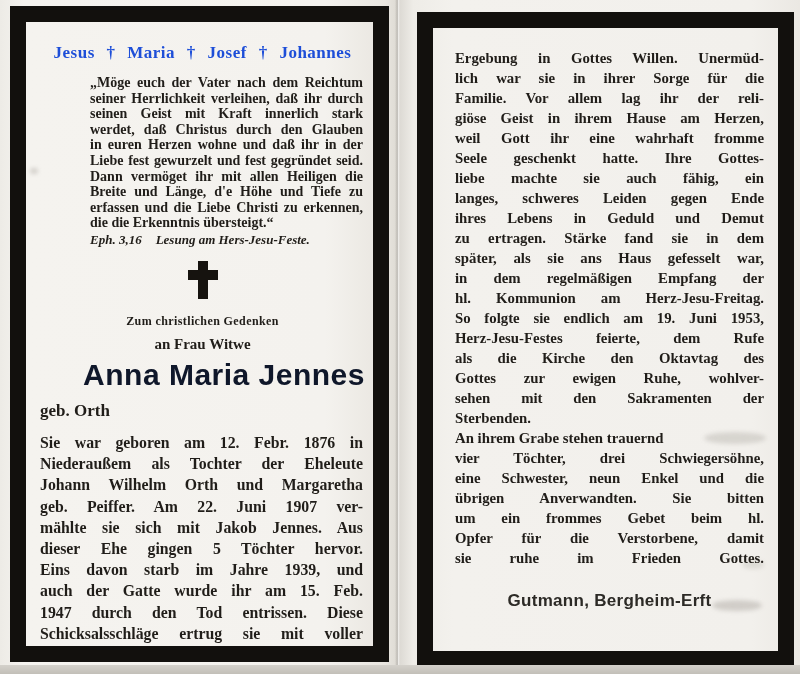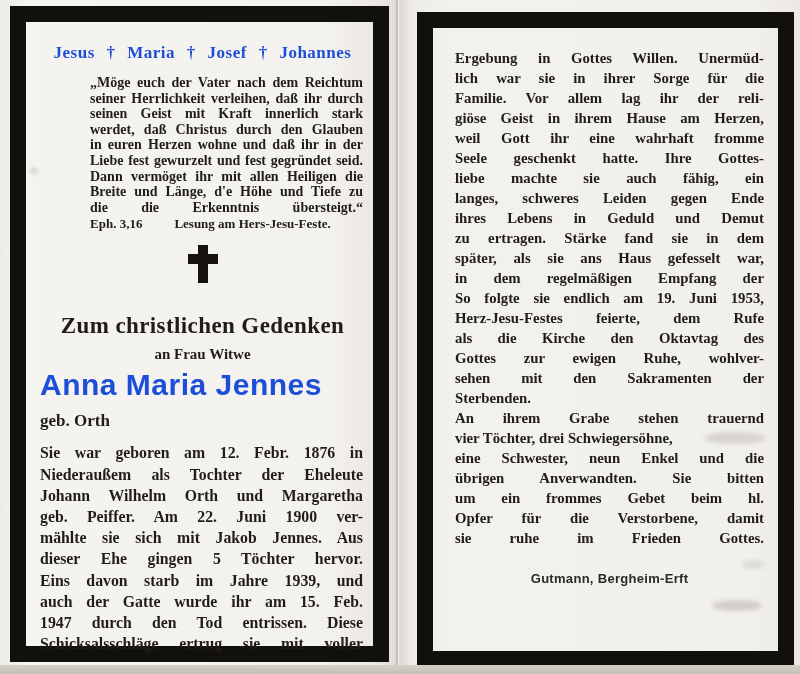--- a/index.html
+++ b/index.html
@@ -34,43 +34,43 @@
   
   .lcontent{position:absolute;left:0;top:0;width:100%;height:100%;padding:0 8px 0 14px;}
   .invocation{
     margin-top:21px;text-align:center;font-size:17px;line-height:19px;
     letter-spacing:.5px;word-spacing:7px;color:#1d4ed8;
   }
   .quote{margin:13px 2px 0 50px;}
   .quote .line{font-size:14px;line-height:15.6px;}
   .jline{text-align:justify;text-align-last:justify;}
   .quote .line:nth-child(10){text-align-last:left;}
-  .ref-row{display:flex;gap:32px;margin:1px 0 0 50px;font-size:13px;}
+  .ref-row{display:flex;gap:14px;margin:1px 0 0 50px;font-size:13px;font-style:italic;}
   .cross{position:relative;width:30px;height:38px;margin:13px auto 0;}
   .cross::before{content:"";position:absolute;left:10px;top:0;width:10px;height:38px;background:#16130f;}
   .cross::after{content:"";position:absolute;left:0;top:9px;width:30px;height:10px;background:#16130f;}
-  .dedication1{margin-top:30px;text-align:center;font-size:23px;letter-spacing:.4px;}
+  .dedication1{margin-top:15px;text-align:center;font-size:12px;letter-spacing:.4px;}
   .dedication2{margin-top:7px;text-align:center;font-size:15px;}
   .deceased-name{
-    margin-top:5px;text-align:left;
+    margin-top:5px;text-align:right;
     font-family:"Liberation Sans",sans-serif;font-weight:700;
-    font-size:30px;letter-spacing:.5px;color:#1d4ed8;
+    font-size:30px;letter-spacing:.5px;color:#0f172a;
   }
   .maiden{margin-top:9px;text-align:left;font-size:17px;}
   .lbody{margin:11px 2px 16px 0;}
   .lbody .line{font-size:15.8px;line-height:21.2px;}
   
   .rcontent{position:absolute;left:0;top:0;width:100%;height:100%;padding:20px 14px 0 22px;}
   .rbody .line{font-size:14.8px;line-height:20px;}
   .rbody .line:nth-child(20){text-align-last:left;}
   .rbody .line:nth-child(27){text-align-last:center;}
   .printer{
     margin-top:23px;text-align:center;
     font-family:"Liberation Sans",sans-serif;font-weight:700;
-    font-size:13px;letter-spacing:.3px;color:#2c2a26;
+    font-size:17px;letter-spacing:.3px;color:#2c2a26;
   }
   
   .smudge{position:absolute;border-radius:50%;filter:blur(2px);background:rgba(110,105,96,.20);}
   .smudge-1{left:704px;top:432px;width:62px;height:12px;}
   .smudge-2{left:712px;top:600px;width:50px;height:11px;background:rgba(110,105,96,.25);}
   .smudge-3{left:742px;top:560px;width:22px;height:9px;background:rgba(110,105,96,.15);}
   .smudge-4{left:30px;top:168px;width:8px;height:6px;background:rgba(110,105,96,.25);}
 </style>
 </head>
 <body>
@@ -88,41 +88,42 @@
 
       <div class="quote">
           <div class="line jline">„Möge euch der Vater nach dem Reichtum</div>
           <div class="line jline">seiner Herrlichkeit verleihen, daß ihr durch</div>
           <div class="line jline">seinen Geist mit Kraft innerlich stark</div>
           <div class="line jline">werdet, daß Christus durch den Glauben</div>
           <div class="line jline">in euren Herzen wohne und daß ihr in der</div>
           <div class="line jline">Liebe fest gewurzelt und fest gegründet seid.</div>
           <div class="line jline">Dann vermöget ihr mit allen Heiligen die</div>
           <div class="line jline">Breite und Länge, d'e Höhe und Tiefe zu</div>
+          <div class="line jline">erfassen und die Liebe Christi zu erkennen,</div>
           <div class="line jline">die die Erkenntnis übersteigt.“</div>
         </div>
 
       <div class="ref-row">
         <span>Eph. 3,16</span>
         <span>Lesung am Hers-Jesu-Feste.</span>
       </div>
 
       <div class="cross"></div>
 
       <div class="dedication1">Zum christlichen Gedenken</div>
       <div class="dedication2">an Frau Witwe</div>
 
       <div class="deceased-name">Anna Maria Jennes</div>
       <div class="maiden">geb. Orth</div>
 
       <div class="lbody">
           <div class="line jline">Sie war geboren am 12. Febr. 1876 in</div>
           <div class="line jline">Niederaußem als Tochter der Eheleute</div>
           <div class="line jline">Johann Wilhelm Orth und Margaretha</div>
-          <div class="line jline">geb. Peiffer.  Am 22. Juni 1900 ver-</div>
+          <div class="line jline">geb. Peiffer.  Am 22. Juni 1907 ver-</div>
           <div class="line jline">mählte sie sich mit Jakob Jennes. Aus</div>
           <div class="line jline">dieser Ehe gingen 5 Töchter hervor.</div>
           <div class="line jline">Eins davon starb im Jahre 1939, und</div>
           <div class="line jline">auch der Gatte wurde ihr am 15. Feb.</div>
           <div class="line jline">1947 durch den Tod entrissen.  Diese</div>
           <div class="line jline">Schicksalsschläge ertrug sie mit voller</div>
         </div>
     </div>
   </div>
 
@@ -135,20 +136,21 @@
           <div class="line jline">Familie.  Vor allem lag ihr der reli-</div>
           <div class="line jline">giöse Geist in ihrem Hause am Herzen,</div>
           <div class="line jline">weil Gott ihr eine wahrhaft fromme</div>
           <div class="line jline">Seele geschenkt hatte.  Ihre Gottes-</div>
           <div class="line jline">liebe machte sie auch fähig, ein</div>
           <div class="line jline">langes, schweres Leiden gegen Ende</div>
           <div class="line jline">ihres Lebens in Geduld und Demut</div>
           <div class="line jline">zu ertragen. Stärke fand sie in dem</div>
           <div class="line jline">später, als sie ans Haus gefesselt war,</div>
           <div class="line jline">in dem regelmäßigen Empfang der</div>
+          <div class="line jline">hl. Kommunion am Herz-Jesu-Freitag.</div>
           <div class="line jline">So folgte sie endlich am 19. Juni 1953,</div>
           <div class="line jline">Herz-Jesu-Festes feierte, dem Rufe</div>
           <div class="line jline">als die Kirche den Oktavtag des</div>
           <div class="line jline">Gottes zur ewigen Ruhe, wohlver-</div>
           <div class="line jline">sehen mit den Sakramenten der</div>
           <div class="line jline">Sterbenden.</div>
           <div class="line jline">An ihrem Grabe stehen trauernd</div>
           <div class="line jline">vier Töchter, drei Schwiegersöhne,</div>
           <div class="line jline">eine Schwester, neun Enkel und die</div>
           <div class="line jline">übrigen Anverwandten.  Sie bitten</div>

